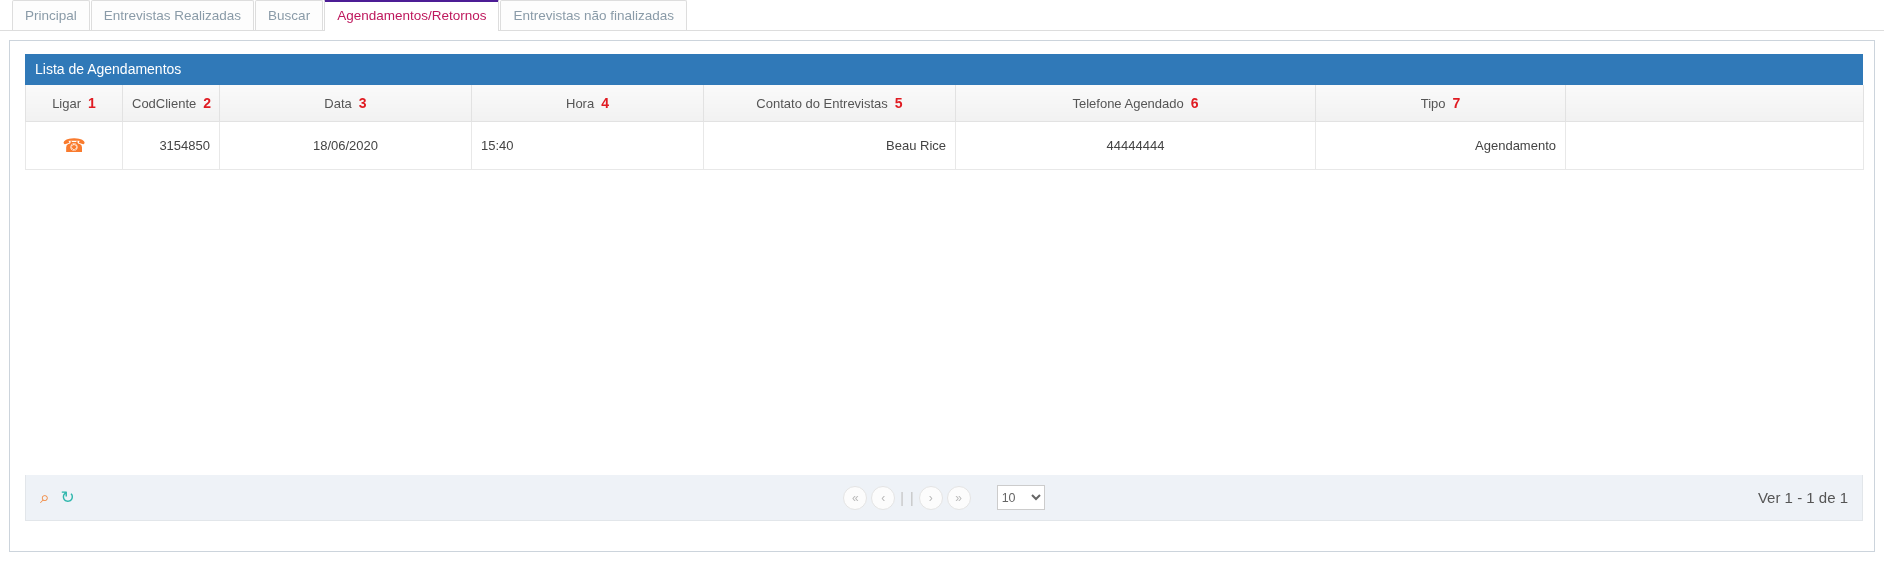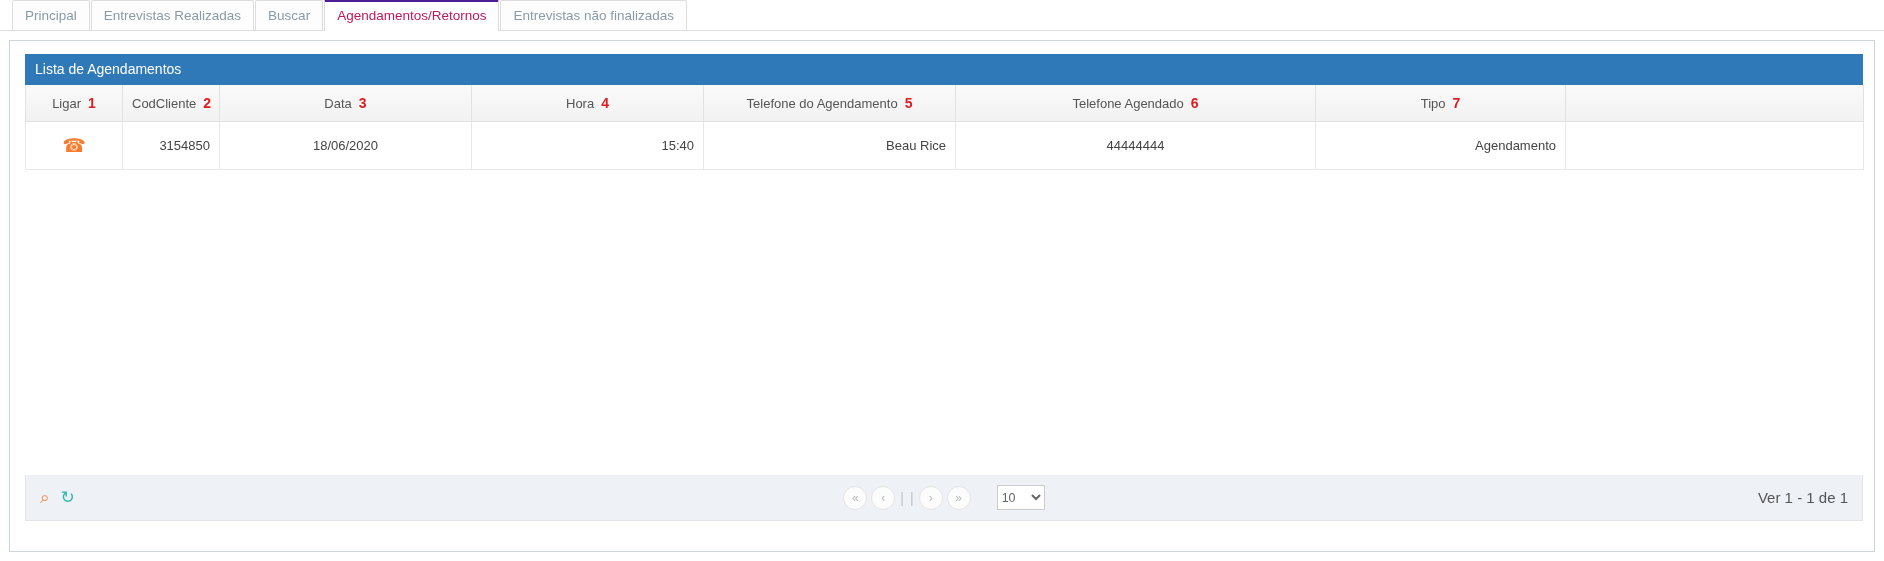--- a/index.html
+++ b/index.html
@@ -112,21 +112,21 @@
     border: 1px solid #e8e8e8;
     padding: 10px 9px;
     height: 48px;
     box-sizing: border-box;
     color: #444;
     background: #fff;
     overflow: hidden;
     white-space: nowrap;
   }
   td.c-center, th.c-center { text-align: center; }
-  td.c-right, th.c-right { text-align: right; }
+  td.c-right, th.c-right { }
   td.c-left { text-align: right; }
 
   .phone-icon {
     display: inline-block;
     color: #f97b2e;
     font-size: 19px;
     line-height: 1;
     cursor: pointer;
   }
 
@@ -229,21 +229,21 @@
       <col style="width:360px">
       <col style="width:250px">
       <col style="width:298px">
     </colgroup>
     <thead>
       <tr>
         <th><span>Ligar</span><span class="marker">1</span></th>
         <th><span>CodCliente</span><span class="marker">2</span></th>
         <th><span>Data</span><span class="marker">3</span></th>
         <th><span>Hora</span><span class="marker">4</span></th>
-        <th><span>Telefone do Agendamento</span><span class="marker">5</span></th>
+        <th><span>Contato do Entrevistas</span><span class="marker">5</span></th>
         <th><span>Telefone Agendado</span><span class="marker">6</span></th>
         <th><span>Tipo</span><span class="marker">7</span></th>
         <th><span></span></th>
       </tr>
     </thead>
     <tbody>
       <tr>
         <td class="c-center">
           <span class="phone-icon">☎</span>
         </td>

